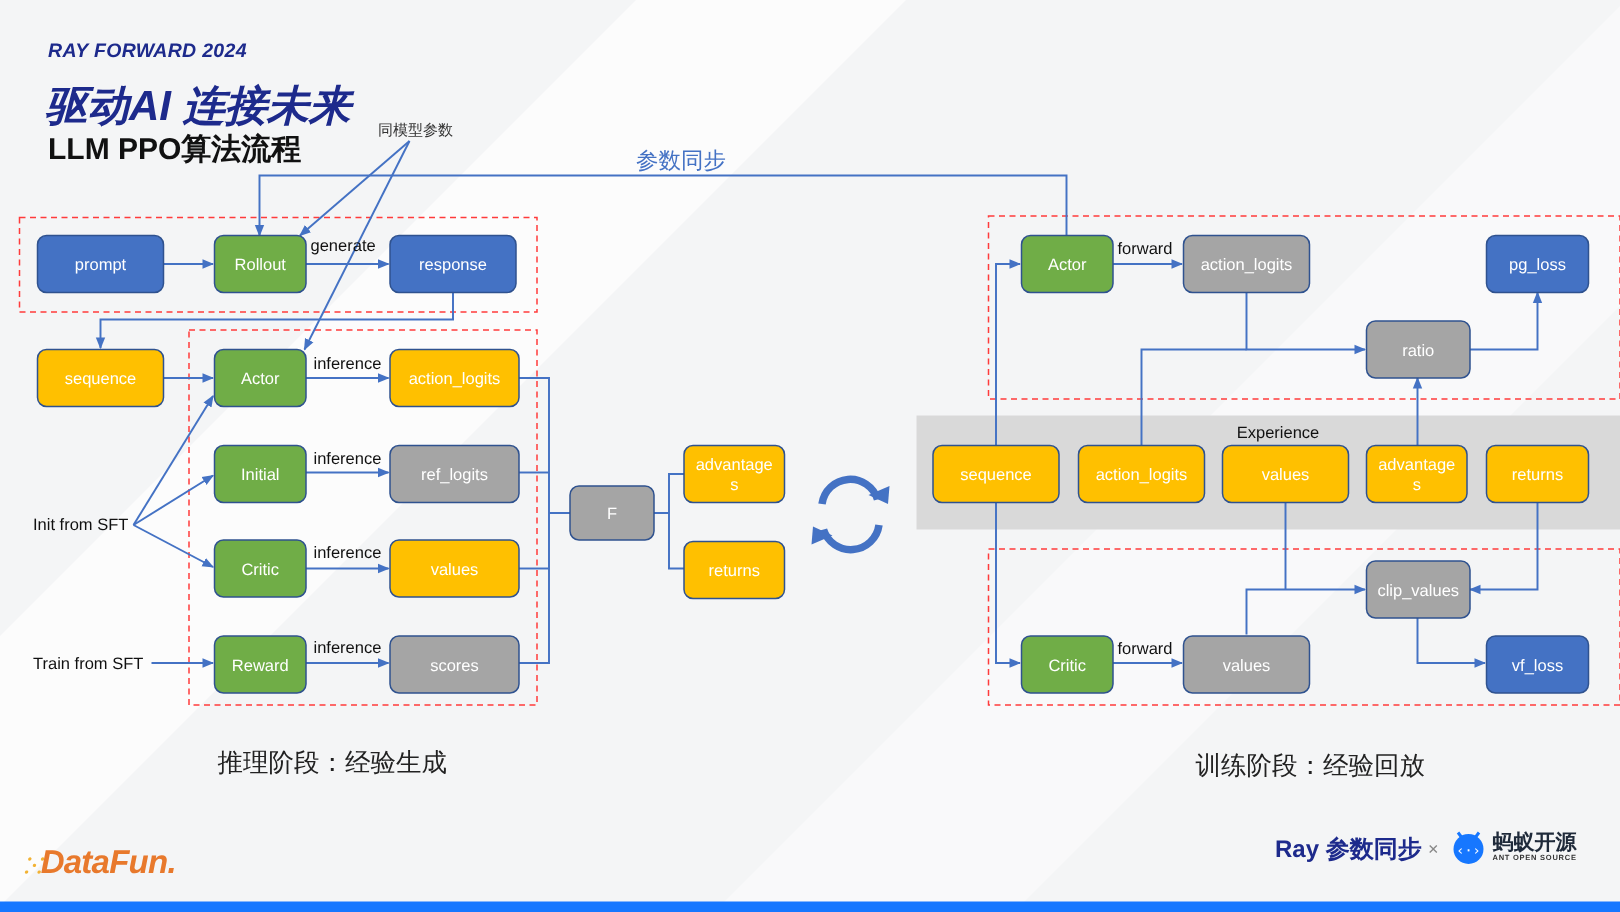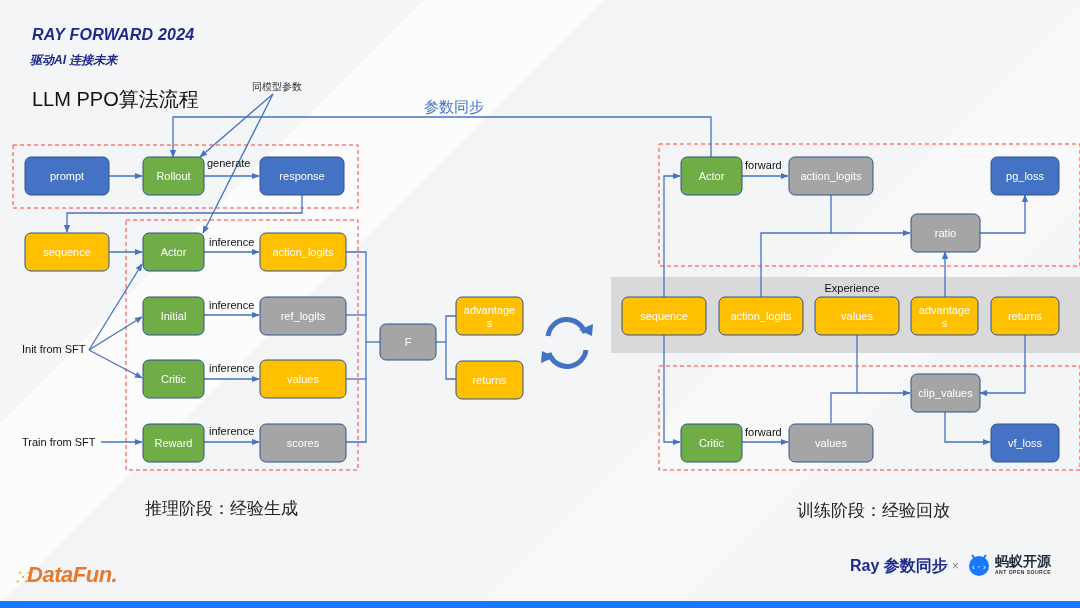--- a/index.html
+++ b/index.html
@@ -1,23 +1,23 @@
 <!DOCTYPE html>
 <html><head>
 <meta charset="utf-8">
 <style>
   html, body { margin: 0; padding: 0; }
   body { width: 1080px; height: 608px; overflow: hidden; position: relative;
          background: #f4f5f6; font-family: "Liberation Sans", sans-serif; }
   .bg-stripe { position: absolute; background: rgba(255,255,255,0.7); transform: skewX(-45deg); }
-  .brand-line1 { position: absolute; left: 32px; top: 26px; font-size: 16px; font-weight: bold;
+  .brand-line1 { position: absolute; left: 32px; top: 26px; font-size: 13px; font-weight: bold;
                  font-style: italic; color: #1d2a8c; letter-spacing: 0.2px; }
-  .brand-line2 { position: absolute; left: 30px; top: 52px; font-size: 12px; font-weight: bold;
+  .brand-line2 { position: absolute; left: 30px; top: 52px; font-size: 28px; font-weight: bold;
                  font-style: italic; color: #1d2a8c; }
-  .page-title { position: absolute; left: 32px; top: 86px; font-size: 20px; font-weight: normal; color: #111; }
+  .page-title { position: absolute; left: 32px; top: 86px; font-size: 20px; font-weight: bold; color: #111; }
   .diagram { position: absolute; left: 0; top: 0; }
   .caption { position: absolute; font-family: "DejaVu Serif", serif; font-size: 17px; color: #222; }
   .datafun { position: absolute; left: 16px; top: 562px; font-size: 22px; font-weight: bold;
              font-style: italic; color: #e8792c; letter-spacing: -0.5px; }
   .datafun .dots { color: #f2b233; font-size: 14px; }
   .ray-logo { position: absolute; left: 850px; top: 556px; font-size: 16px; font-weight: bold; color: #1d2a8c; }
   .times { position: absolute; left: 952px; top: 559px; font-size: 12px; color: #888; }
   .ant-logo { position: absolute; left: 966px; top: 551px; display: flex; align-items: center; }
   .ant-text { display: flex; flex-direction: column; margin-left: 3px; }
   .ant-cn { font-size: 14px; font-weight: bold; color: #1f2a3a; line-height: 15px; }

